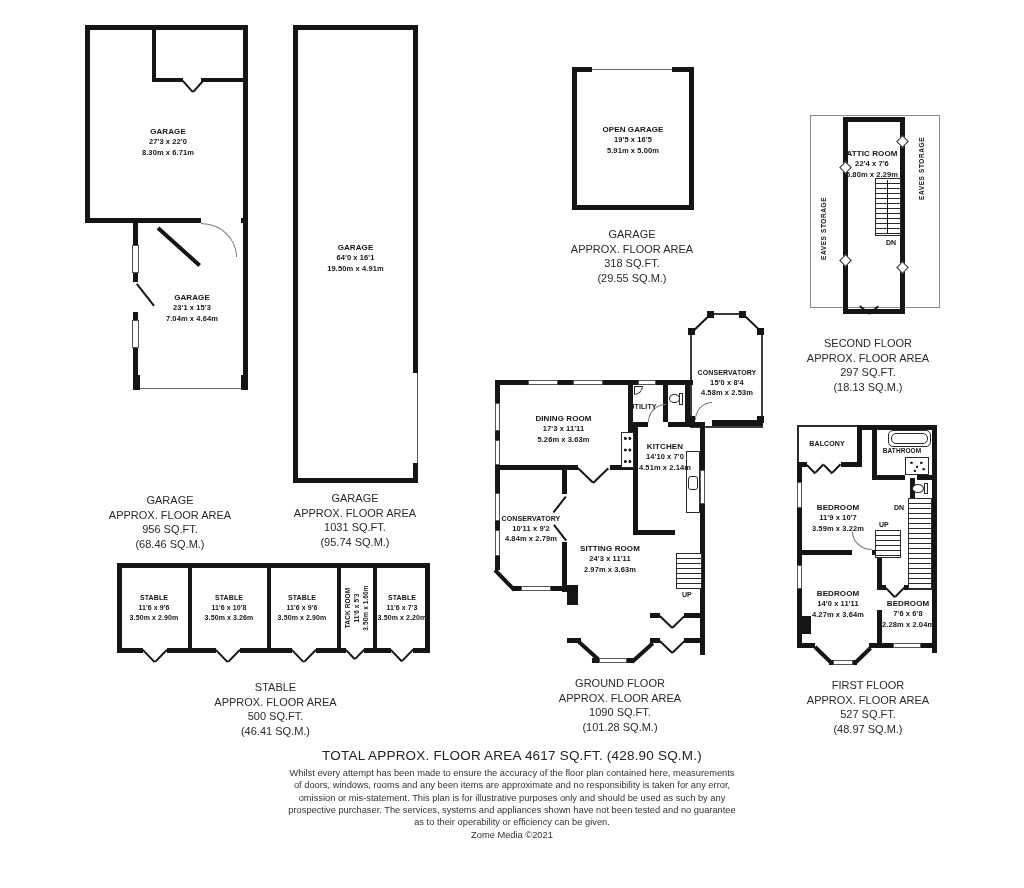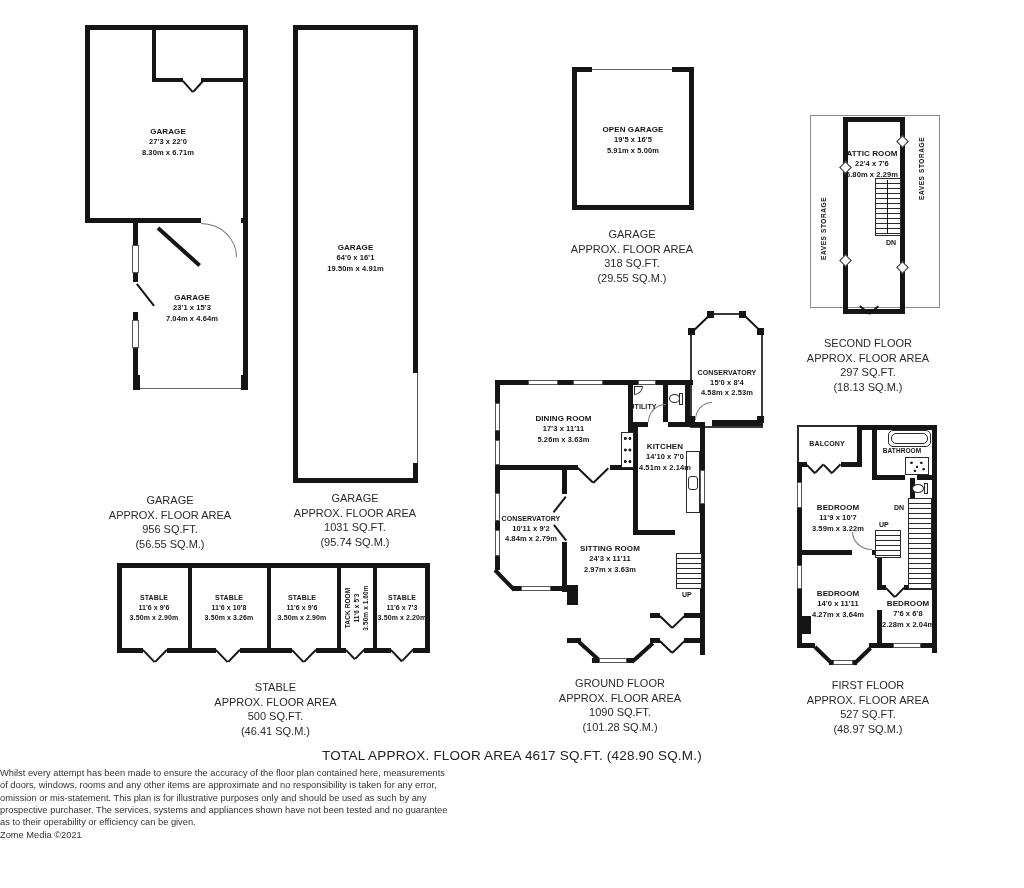--- a/index.html
+++ b/index.html
@@ -24,21 +24,21 @@
   .arc { position:absolute; background:transparent; }
   .arc.tl { border-top:1px solid #777; border-left:1px solid #777; border-radius:100% 0 0 0; }
   .arc.tr { border-top:1px solid #777; border-right:1px solid #777; border-radius:0 100% 0 0; }
   .arc.bl { border-bottom:1px solid #777; border-left:1px solid #777; border-radius:0 0 0 100%; }
   .brk { position:absolute; width:9px; height:9px; background:#fff; border:1px solid #2a2a2a; transform:rotate(45deg); }
   .fix { position:absolute; border:1px solid #2a2a2a; background:#fff; }
   .cap { position:absolute; text-align:center; font-size:11px; line-height:1.32; color:#2a2a2a; }
   .cap span { display:block; white-space:nowrap; }
   .rot90 { transform:rotate(-90deg); transform-origin:center center; }
   #total { position:absolute; left:0; top:748; width:1024px; text-align:center; font-size:13.5px; color:#222; letter-spacing:.2px; }
-  #disc  { position:absolute; left:0; top:767px; width:1024px; font-size:9.3px; line-height:1.33; color:#333; }
+  #disc  { position:absolute; left:0; top:767px; width:1024px; text-align:center; font-size:9.3px; line-height:1.33; color:#333; }
   #disc div { white-space:nowrap; }
   #total { top:748px; }
 </style>
 </head>
 <body>
 
 <div id="canvas">
 
   <div class="sec" style="left:80px;top:20px;width:185px;height:380px;">
     <div class="box" style="left:5px;top:5px;width:163px;height:198px;"></div>
@@ -350,21 +350,21 @@
       <span class="nm" style="font-size:7px;">STABLE</span>
       <span style="font-size:7px;">11'6 x 7'3</span>
       <span style="font-size:7px;">3.50m x 2.20m</span>
     </div>
   </div>
 
   <div class="cap" style="left:95px;top:493px;width:150px;">
     <span>GARAGE</span>
     <span>APPROX. FLOOR AREA</span>
     <span>956 SQ.FT.</span>
-    <span>(56.55 SQ.M.)</span>
+    <span>(68.46 SQ.M.)</span>
   </div>
   <div class="cap" style="left:280px;top:491px;width:150px;">
     <span>GARAGE</span>
     <span>APPROX. FLOOR AREA</span>
     <span>1031 SQ.FT.</span>
     <span>(95.74 SQ.M.)</span>
   </div>
   <div class="cap" style="left:557px;top:227px;width:150px;">
     <span>GARAGE</span>
     <span>APPROX. FLOOR AREA</span>
@@ -392,20 +392,20 @@
   <div class="cap" style="left:198px;top:680px;width:155px;">
     <span>STABLE</span>
     <span>APPROX. FLOOR AREA</span>
     <span>500 SQ.FT.</span>
     <span>(46.41 SQ.M.)</span>
   </div>
 
   <div id="total">TOTAL APPROX. FLOOR AREA 4617 SQ.FT. (428.90 SQ.M.)</div>
   <div id="disc">
     <div>Whilst every attempt has been made to ensure the accuracy of the floor plan contained here, measurements</div>
-    <div>of doors, windows, rooms and any other items are approximate and no responsibility is taken for any error,</div>
+    <div>of doors, windows, rooms and any been items are approximate and no responsibility is taken for any error,</div>
     <div>omission or mis-statement. This plan is for illustrative purposes only and should be used as such by any</div>
     <div>prospective purchaser. The services, systems and appliances shown have not been tested and no guarantee</div>
     <div>as to their operability or efficiency can be given.</div>
     <div>Zome Media ©2021</div>
   </div>
 
 </div>
 
 </body></html>

